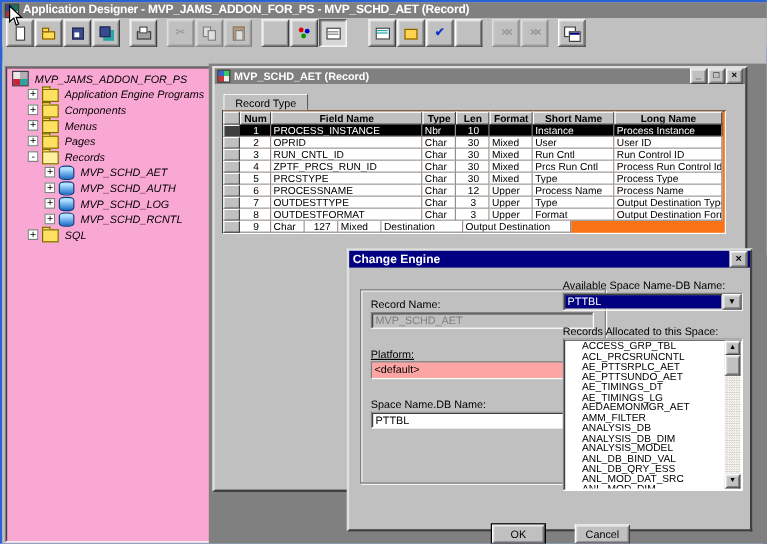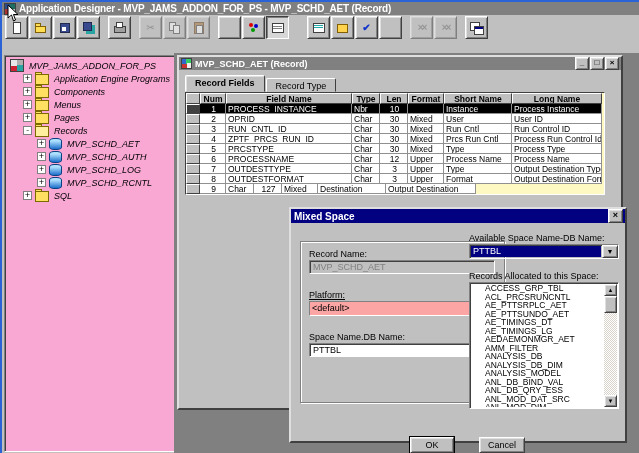--- a/index.html
+++ b/index.html
@@ -81,21 +81,21 @@
   .child-titlebar{height:13px;background:#808080;display:flex;align-items:center;padding:0 2px;}
   .child-titlebar .txt{color:#fff;font-weight:bold;font-size:9px;margin-left:3px;white-space:nowrap;flex:1;}
   .icon-record-def{width:9px;height:9px;background:conic-gradient(#3c6 0 25%,#eee 0 50%,#c33 0 75%,#36c 0);border:1px solid #404040;flex:none;}
   .wbtn{width:12px;height:11px;font-size:8px;line-height:9px;text-align:center;font-weight:bold;margin-left:1px;flex:none;}
 
   .tabs{position:absolute;left:6px;top:18px;height:17px;display:flex;align-items:flex-end;}
   .tab{box-sizing:border-box;background:#c0c0c0;border:1px solid;border-color:#fff #404040 #c0c0c0 #fff;border-radius:2px 2px 0 0;padding:2px 9px 1px 9px;white-space:nowrap;font-size:9px;}
   .tab.active{font-weight:bold;height:17px;z-index:2;box-shadow:inset 1px 1px 0 #dfdfdf;}
   .tab.inactive{height:14px;z-index:1;margin-left:1px;}
 
-  .grid-wrap{position:absolute;left:6px;top:35px;width:418px;background:#fef9c3;border:1px solid;border-color:#404040 #fff #fff #404040;}
+  .grid-wrap{position:absolute;left:6px;top:35px;width:418px;background:#f97316;border:1px solid;border-color:#404040 #fff #fff #404040;}
   .grid-row,.grid-head{display:flex;height:10px;}
   .grid-head{height:11px;}
   .cell{box-sizing:border-box;overflow:hidden;white-space:nowrap;font-size:8.5px;line-height:10px;padding-left:2px;background:#fff;border-right:1px solid #909090;border-bottom:1px solid #909090;flex:none;}
   .hcell{box-sizing:border-box;overflow:hidden;white-space:nowrap;font-size:8.5px;font-weight:bold;line-height:10px;text-align:center;background:#c0c0c0;border:1px solid;border-color:#fff #404040 #404040 #fff;flex:none;}
   .w-sel{width:14px;background:#c0c0c0;border:1px solid;border-color:#fff #404040 #404040 #fff;}
   .w-num{width:26px;text-align:center;}
   .w-field{width:126px;}
   .w-type{width:28px;}
   .w-len{width:28px;text-align:center;}
   .w-format{width:36px;}
@@ -311,21 +311,20 @@
         <div class="child-titlebar">
           <span class="icon-record-def"></span>
           <span class="txt">MVP_SCHD_AET (Record)</span>
           <span class="wbtn raised">_</span>
           <span class="wbtn raised">□</span>
           <span class="wbtn raised">×</span>
         </div>
 
         <div class="tabs">
 
-            <span class="tab active">Record Fields</span>
 
             <span class="tab inactive">Record Type</span>
           </div>
 
         <div class="grid-wrap">
           <div class="grid-head">
             <span class="hcell w-sel"></span>
             <span class="hcell w-num">Num</span>
             <span class="hcell w-field">Field Name</span>
             <span class="hcell w-type">Type</span>
@@ -435,21 +434,21 @@
               </div>
             </div>
         </div>
       </div>
 
     </div>
   </div>
 
   <div id="dialog">
     <div class="dlg-titlebar">
-      <span class="txt">Mixed Space</span>
+      <span class="txt">Change Engine</span>
       <span class="dlg-close raised">×</span>
     </div>
 
     <div class="groupbox"></div>
 
     <span class="lbl" style="left:18px;top:40px;">Record Name:</span>
     <div class="txtfield sunken disabled" style="left:18px;top:51px;width:186px;">MVP_SCHD_AET</div>
 
     <span class="lbl" style="left:18px;top:81px;text-decoration:underline;">Platform:</span>
     <div class="combo sunken" style="left:18px;top:92px;width:186px;">

